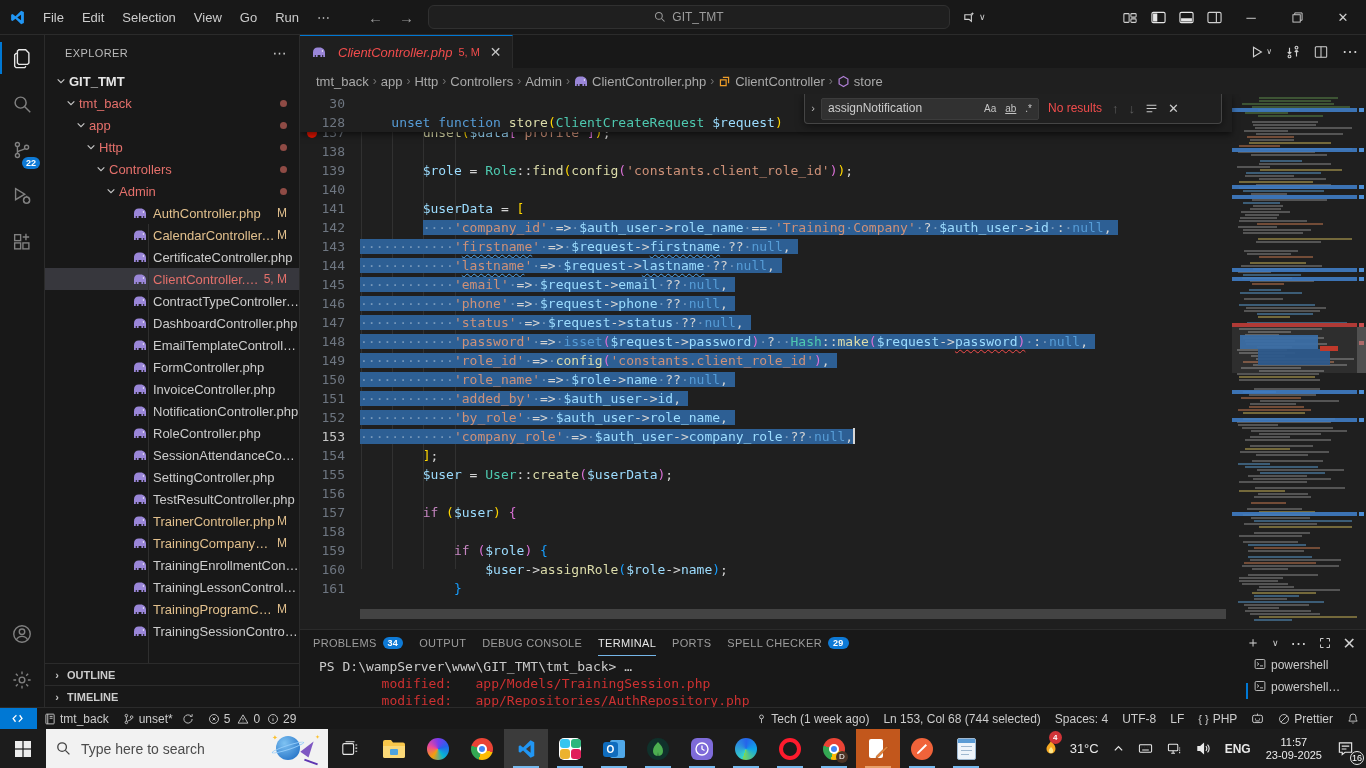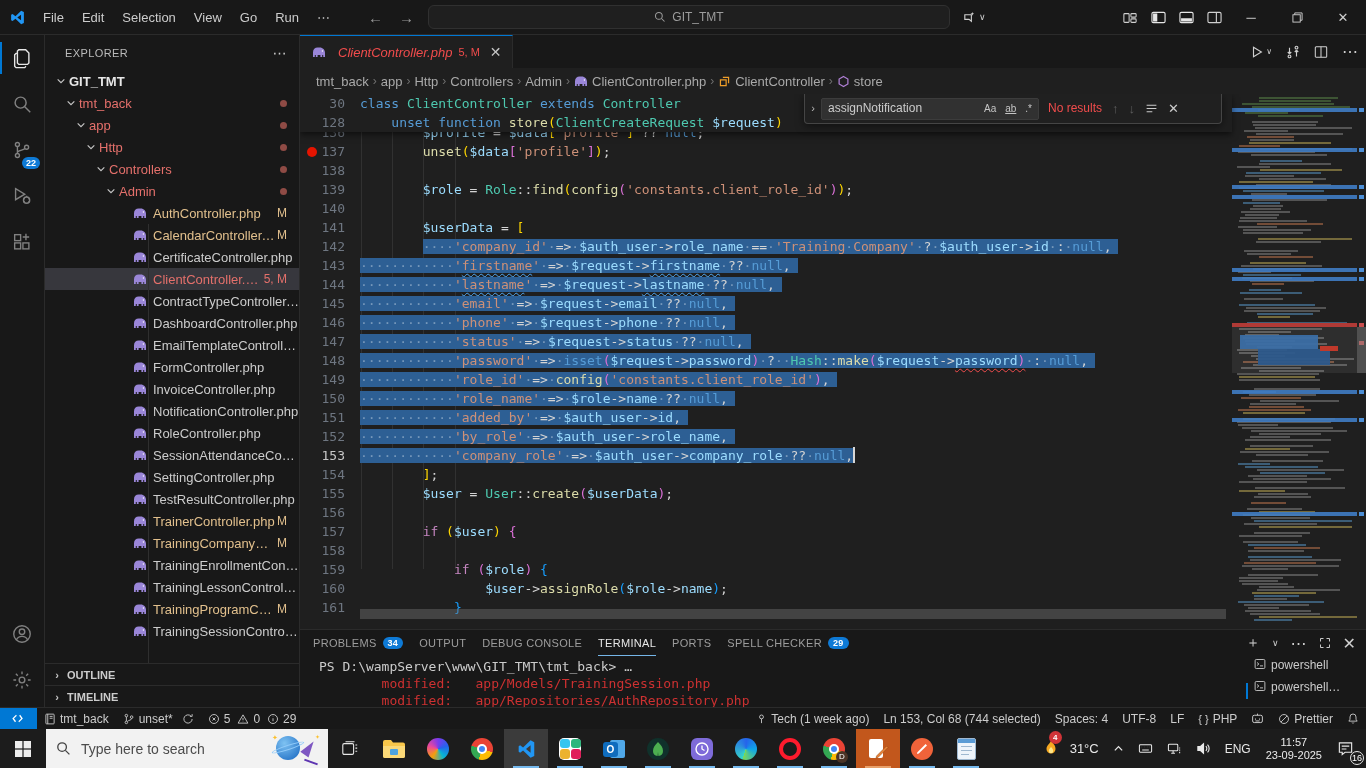--- a/index.html
+++ b/index.html
@@ -568,21 +568,20 @@
               </svg>
             </span>store</span>
         </div>
 
       <div class="editor">
         <div class="guide" style="left:61px"></div>
         <div class="guide" style="left:92px"></div>
         <div class="guide" style="left:123px"></div>
         <div class="guide" style="left:155px"></div>
         <div class="code" id="code">
-            <div class="code-line"><span class="ln">136</span><span class="ltxt"><span class="tk-o">        </span><span class="tk-v">$profile</span><span class="tk-o"> = </span><span class="tk-v">$data</span><span class="tk-b1">[</span><span class="tk-s">'profile'</span><span class="tk-b1">]</span><span class="tk-o"> ?? </span><span class="tk-k">null</span><span class="tk-o">;</span></span></div>
             <div class="code-line"><span class="bpdot"></span><span class="ln">137</span><span class="ltxt"><span class="tk-o">        </span><span class="tk-fn">unset</span><span class="tk-b1">(</span><span class="tk-v">$data</span><span class="tk-b2">[</span><span class="tk-s">'profile'</span><span class="tk-b2">]</span><span class="tk-b1">)</span><span class="tk-o">;</span></span></div>
             <div class="code-line"><span class="ln">138</span><span class="ltxt"></span></div>
             <div class="code-line"><span class="ln">139</span><span class="ltxt"><span class="tk-o">        </span><span class="tk-v">$role</span><span class="tk-o"> = </span><span class="tk-cls">Role</span><span class="tk-o">::</span><span class="tk-fn">find</span><span class="tk-b1">(</span><span class="tk-fn">config</span><span class="tk-b2">(</span><span class="tk-s">'constants.client_role_id'</span><span class="tk-b2">)</span><span class="tk-b1">)</span><span class="tk-o">;</span></span></div>
             <div class="code-line"><span class="ln">140</span><span class="ltxt"></span></div>
             <div class="code-line"><span class="ln">141</span><span class="ltxt"><span class="tk-o">        </span><span class="tk-v">$userData</span><span class="tk-o"> = </span><span class="tk-b1">[</span></span></div>
             <div class="code-line"><span class="ln">142</span><span class="ltxt"><span class="tk-o">        </span><span class="selbg"><span class="tk-o"><span class="wsd">·</span><span class="wsd">·</span><span class="wsd">·</span><span class="wsd">·</span></span><span class="tk-s">'company_id'</span><span class="tk-o"><span class="wsd">·</span>=&gt;<span class="wsd">·</span></span><span class="tk-v">$auth_user</span><span class="tk-o">-&gt;</span><span class="tk-v">role_name</span><span class="tk-o"><span class="wsd">·</span>==<span class="wsd">·</span></span><span class="tk-s">'Training<span class="wsd">·</span>Company'</span><span class="tk-o"><span class="wsd">·</span>?<span class="wsd">·</span></span><span class="tk-v">$auth_user</span><span class="tk-o">-&gt;</span><span class="tk-v">id</span><span class="tk-o"><span class="wsd">·</span>:<span class="wsd">·</span></span><span class="tk-k">null</span><span class="tk-o">,</span><span class="selnl"></span></span></span></div>
             <div class="code-line"><span class="ln">143</span><span class="ltxt"><span class="selbg"><span class="tk-o"><span class="wsd">·</span><span class="wsd">·</span><span class="wsd">·</span><span class="wsd">·</span><span class="wsd">·</span><span class="wsd">·</span><span class="wsd">·</span><span class="wsd">·</span><span class="wsd">·</span><span class="wsd">·</span><span class="wsd">·</span><span class="wsd">·</span></span><span class="tk-s">'</span><span class="tk-s sq-b">firstname</span><span class="tk-s">'</span><span class="tk-o"><span class="wsd">·</span>=&gt;<span class="wsd">·</span></span><span class="tk-v">$request</span><span class="tk-o">-&gt;</span><span class="tk-v sq-b">firstname</span><span class="tk-o"><span class="wsd">·</span>??<span class="wsd">·</span></span><span class="tk-k">null</span><span class="tk-o">,</span><span class="selnl"></span></span></span></div>
             <div class="code-line"><span class="ln">144</span><span class="ltxt"><span class="selbg"><span class="tk-o"><span class="wsd">·</span><span class="wsd">·</span><span class="wsd">·</span><span class="wsd">·</span><span class="wsd">·</span><span class="wsd">·</span><span class="wsd">·</span><span class="wsd">·</span><span class="wsd">·</span><span class="wsd">·</span><span class="wsd">·</span><span class="wsd">·</span></span><span class="tk-s">'</span><span class="tk-s sq-b">lastname</span><span class="tk-s">'</span><span class="tk-o"><span class="wsd">·</span>=&gt;<span class="wsd">·</span></span><span class="tk-v">$request</span><span class="tk-o">-&gt;</span><span class="tk-v sq-b">lastname</span><span class="tk-o"><span class="wsd">·</span>??<span class="wsd">·</span></span><span class="tk-k">null</span><span class="tk-o">,</span><span class="selnl"></span></span></span></div>
             <div class="code-line"><span class="ln">145</span><span class="ltxt"><span class="selbg"><span class="tk-o"><span class="wsd">·</span><span class="wsd">·</span><span class="wsd">·</span><span class="wsd">·</span><span class="wsd">·</span><span class="wsd">·</span><span class="wsd">·</span><span class="wsd">·</span><span class="wsd">·</span><span class="wsd">·</span><span class="wsd">·</span><span class="wsd">·</span></span><span class="tk-s">'email'</span><span class="tk-o"><span class="wsd">·</span>=&gt;<span class="wsd">·</span></span><span class="tk-v">$request</span><span class="tk-o">-&gt;</span><span class="tk-v">email</span><span class="tk-o"><span class="wsd">·</span>??<span class="wsd">·</span></span><span class="tk-k">null</span><span class="tk-o">,</span><span class="selnl"></span></span></span></div>
             <div class="code-line"><span class="ln">146</span><span class="ltxt"><span class="selbg"><span class="tk-o"><span class="wsd">·</span><span class="wsd">·</span><span class="wsd">·</span><span class="wsd">·</span><span class="wsd">·</span><span class="wsd">·</span><span class="wsd">·</span><span class="wsd">·</span><span class="wsd">·</span><span class="wsd">·</span><span class="wsd">·</span><span class="wsd">·</span></span><span class="tk-s">'phone'</span><span class="tk-o"><span class="wsd">·</span>=&gt;<span class="wsd">·</span></span><span class="tk-v">$request</span><span class="tk-o">-&gt;</span><span class="tk-v">phone</span><span class="tk-o"><span class="wsd">·</span>??<span class="wsd">·</span></span><span class="tk-k">null</span><span class="tk-o">,</span><span class="selnl"></span></span></span></div>
@@ -596,21 +595,21 @@
             <div class="code-line"><span class="ln">154</span><span class="ltxt"><span class="tk-o">        </span><span class="tk-b1">]</span><span class="tk-o">;</span></span></div>
             <div class="code-line"><span class="ln">155</span><span class="ltxt"><span class="tk-o">        </span><span class="tk-v">$user</span><span class="tk-o"> = </span><span class="tk-cls">User</span><span class="tk-o">::</span><span class="tk-fn">create</span><span class="tk-b2">(</span><span class="tk-v">$userData</span><span class="tk-b2">)</span><span class="tk-o">;</span></span></div>
             <div class="code-line"><span class="ln">156</span><span class="ltxt"></span></div>
             <div class="code-line"><span class="ln">157</span><span class="ltxt"><span class="tk-o">        </span><span class="tk-ctl">if</span><span class="tk-o"> </span><span class="tk-b1">(</span><span class="tk-v">$user</span><span class="tk-b1">)</span><span class="tk-o"> </span><span class="tk-b2">{</span></span></div>
             <div class="code-line"><span class="ln">158</span><span class="ltxt"></span></div>
             <div class="code-line"><span class="ln">159</span><span class="ltxt"><span class="tk-o">            </span><span class="tk-ctl">if</span><span class="tk-o"> </span><span class="tk-b2">(</span><span class="tk-v">$role</span><span class="tk-b2">)</span><span class="tk-o"> </span><span class="tk-b3">{</span></span></div>
             <div class="code-line"><span class="ln">160</span><span class="ltxt"><span class="tk-o">                </span><span class="tk-v">$user</span><span class="tk-o">-&gt;</span><span class="tk-fn">assignRole</span><span class="tk-b3">(</span><span class="tk-v">$role</span><span class="tk-o">-&gt;</span><span class="tk-v">name</span><span class="tk-b3">)</span><span class="tk-o">;</span></span></div>
             <div class="code-line"><span class="ln">161</span><span class="ltxt"><span class="tk-o">            </span><span class="tk-b3">}</span></span></div>
           </div>
         <div class="sticky" id="sticky">
-            <div class="code-line"><span class="ln">30</span><span class="ltxt"><span class="tk-k">class </span><span class="tk-cls">ClientController</span><span class="tk-k"> extends </span><span class="tk-cls">Controller</span></span></div>
+            <div class="code-line"><span class="ln">30</span></div>
             <div class="code-line"><span class="ln">128</span><span class="ltxt"><span class="tk-o">    </span><span class="tk-k">unset </span><span class="tk-k">function </span><span class="tk-fn">store</span><span class="tk-b1">(</span><span class="tk-cls">ClientCreateRequest</span><span class="tk-o"> </span><span class="tk-v">$request</span><span class="tk-b1">)</span></span></div>
           </div>
 
         <div class="findw">
           <span class="toggle">›</span>
           <div class="find-input">
             <span class="find-text">assignNotification</span>
             <span class="find-opt">Aa</span>
             <span class="find-opt" style="text-decoration:underline">ab</span>
             <span class="find-opt">.*</span>
@@ -1114,21 +1113,21 @@
             <path d="M4.5 13h4M6.5 10.5V13"></path>
             <path d="M13.5 13v-6" stroke-dasharray="1.5 1"></path>
           </svg>
         </div>
       <div class="tray-item">
           <svg width="15" height="15" viewBox="0 0 16 16" fill="none" stroke="#e8e8e8" stroke-width="1.2">
             <path d="M2 6v4h2.5L8 13V3L4.5 6z" fill="#e8e8e8"></path>
             <path d="M10.5 5.5a3.5 3.5 0 0 1 0 5M12.3 3.8a6 6 0 0 1 0 8.4"></path>
           </svg>
         </div>
-      <div class="tray-item" style="font-weight:normal">
+      <div class="tray-item" style="font-weight:bold">
           <span>ENG</span>
         </div>
       <div class="tclock">
         <span>11:57</span>
         <span>23-09-2025</span>
       </div>
       <div class="tray-item" style="padding-right:12px">
         <svg width="17" height="17" viewBox="0 0 18 18" fill="none" stroke="#e8e8e8" stroke-width="1.2">
             <path d="M2.5 3h13v10h-7l-3 2.5V13h-3z"></path>
             <path d="M5 6.5h8M5 9.5h5"></path>

